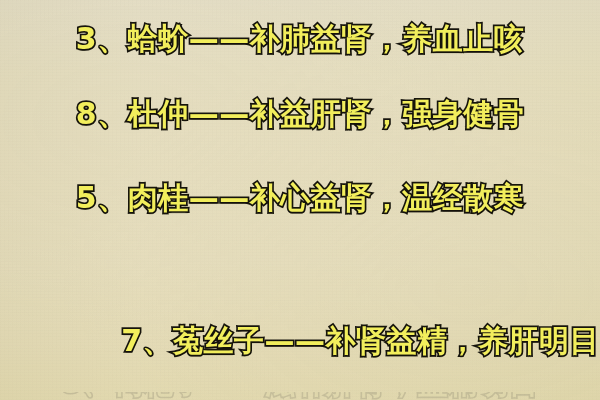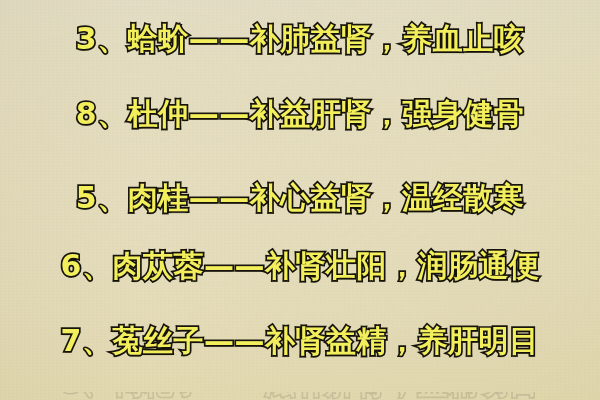--- a/index.html
+++ b/index.html
@@ -81,21 +81,21 @@
     text-shadow:
       0 2px 0 rgba(20,18,10,.35),
       1px 1px 0 rgba(20,18,10,.30);
   }
 
   
   .line-1 { top: 22px; }
   .line-2 { top: 97px; }
   .line-3 { top: 173px; margin-top: 8px; }
   .line-4 { top: 249px; }
-  .line-5 { top: 324px; }
+  .line-5 { top: 324px; text-align: right; }
   #clipped-row {
     position: absolute;
     left: 0;
     top: 392px;
     width: 600px;
     height: 8px;
     overflow: hidden;
   }
   #clipped-row .line {
     position: absolute;
@@ -110,21 +110,20 @@
 <body>
 
 <div id="poster">
 
   <div id="grain"></div>
 
   <div id="lines">
     <div class="line line-1">3、蛤蚧——补肺益肾，养血止咳</div>
     <div class="line line-2">8、杜仲——补益肝肾，强身健骨</div>
     <div class="line line-3">5、肉桂——补心益肾，温经散寒</div>
-    <div class="line line-4">6、肉苁蓉——补肾壮阳，润肠通便</div>
     <div class="line line-5">7、菟丝子——补肾益精，养肝明目</div>
   </div>
 
   <div id="clipped-row">
     <div class="line">8、枸杞子——滋补肝肾，益精明目</div>
   </div>
 
 </div>
 
 </body></html>

